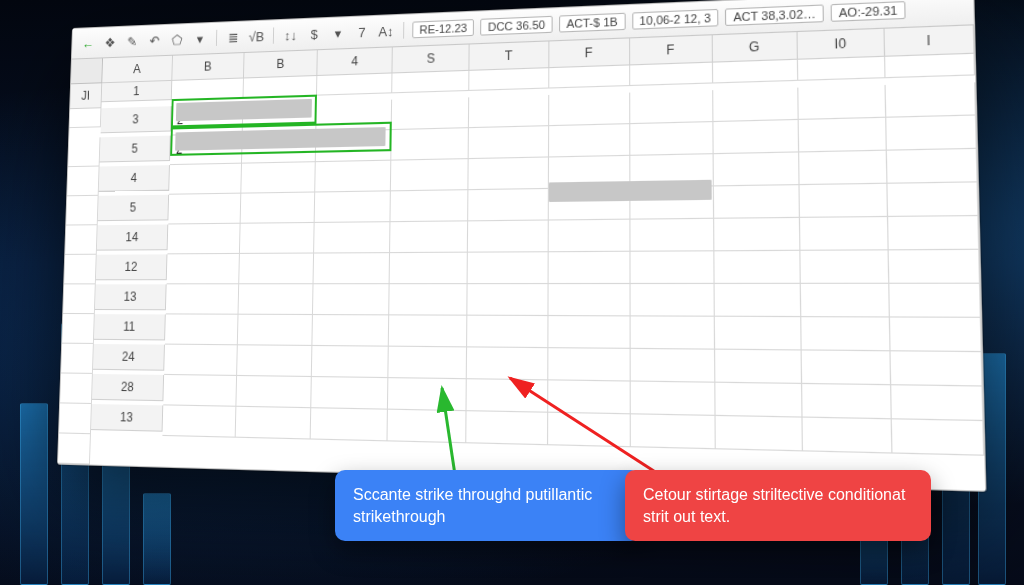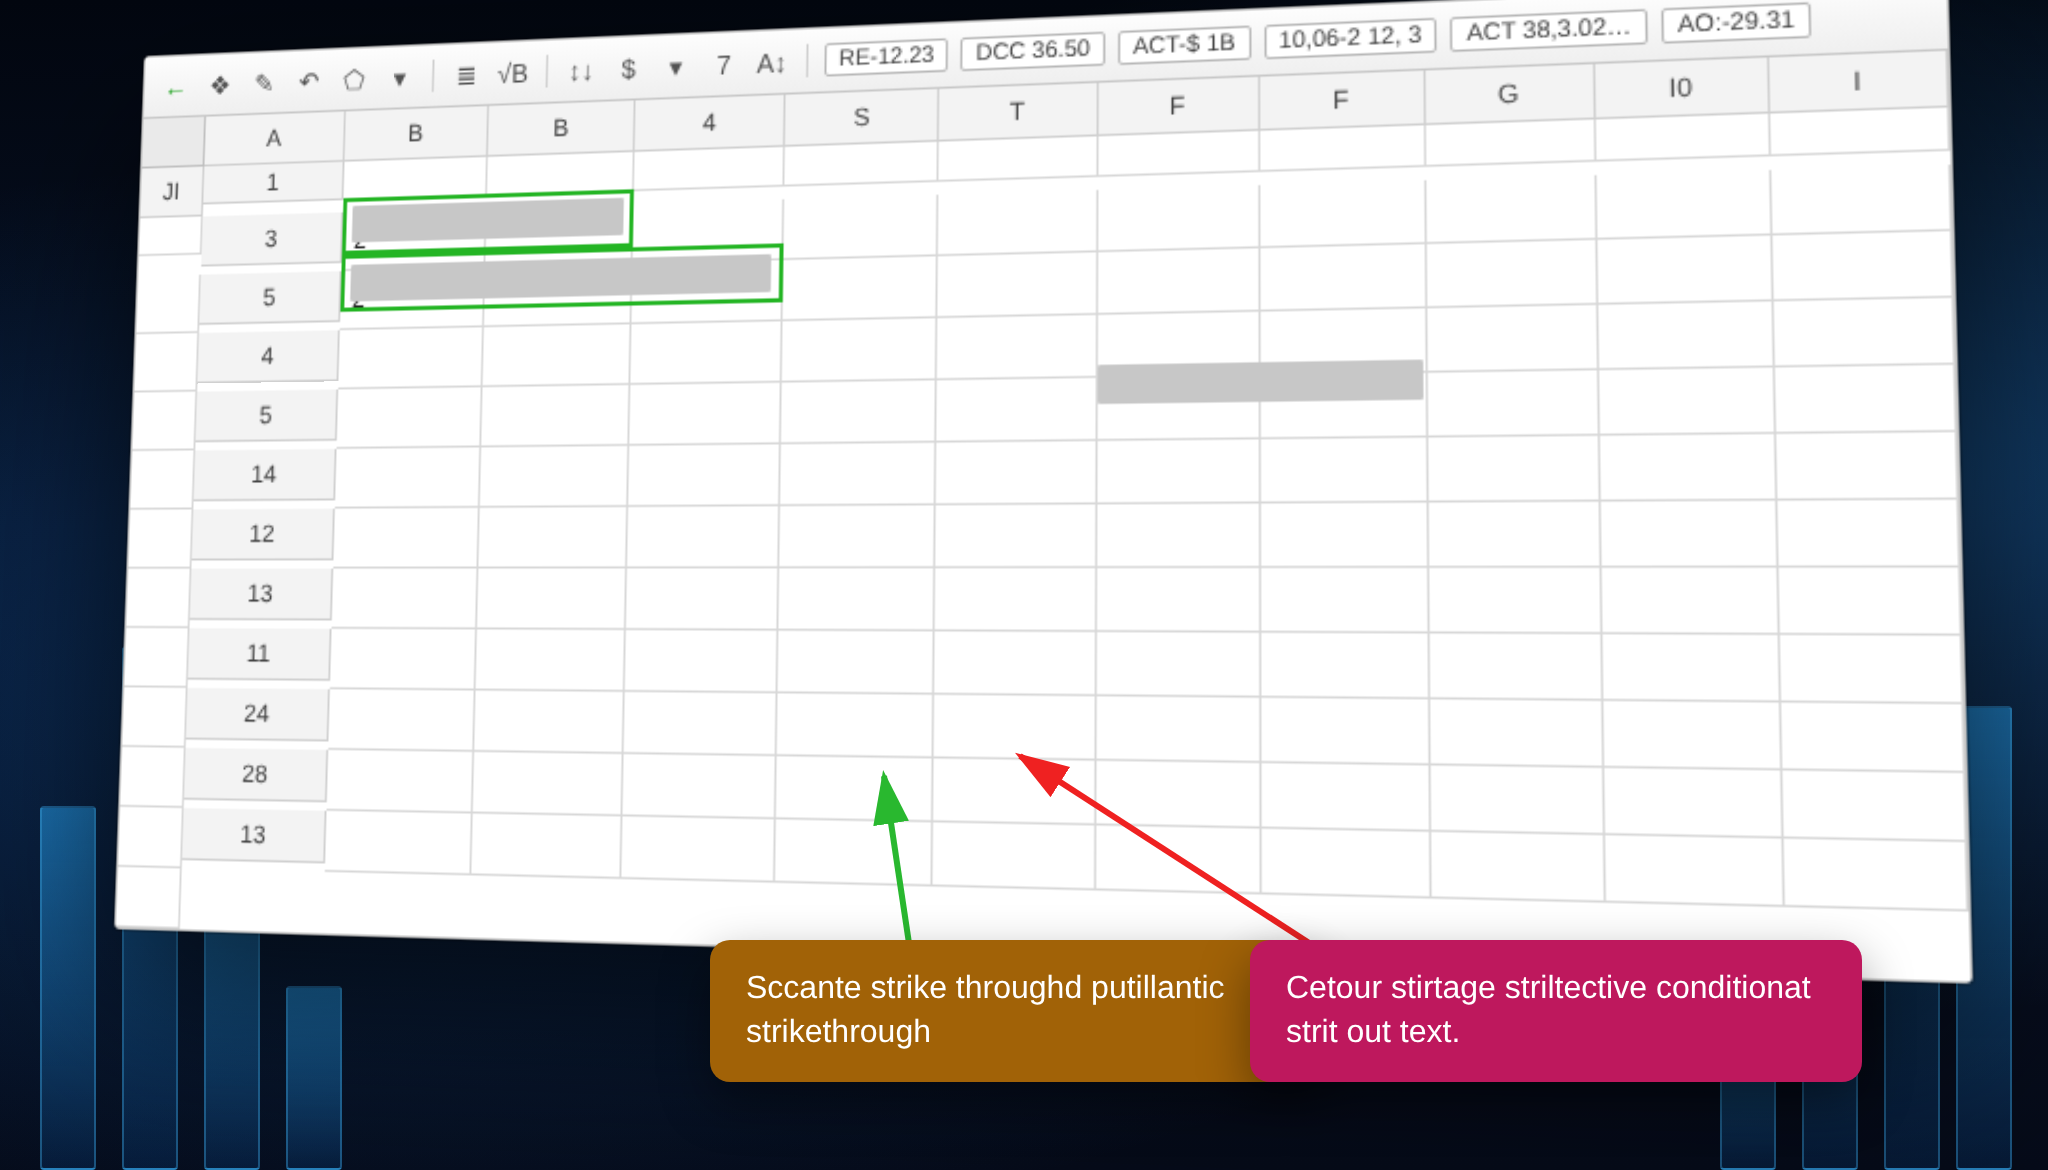--- a/index.html
+++ b/index.html
@@ -136,22 +136,22 @@
   .callout {
     position: absolute;
     color: #fff;
     padding: 14px 18px;
     border-radius: 10px;
     font-size: 16px;
     line-height: 1.35;
     max-width: 270px;
     box-shadow: 0 10px 25px rgba(0,0,0,0.4);
   }
-  .callout.green { background: #a16207; margin-left: 20px; }
-  .callout.red   { background: #be185d; }
+  .callout.green { background: #3b82f6; }
+  .callout.red   { background: #ef4444; }
 
   svg.arrow { position: absolute; overflow: visible; pointer-events: none; }
 </style>
 </head>
 <body>
 
 <div class="bg">
   <div class="bar" style="left:2%;height:180px"></div>
   <div class="bar" style="left:6%;height:260px"></div>
   <div class="bar" style="left:10%;height:140px"></div>

